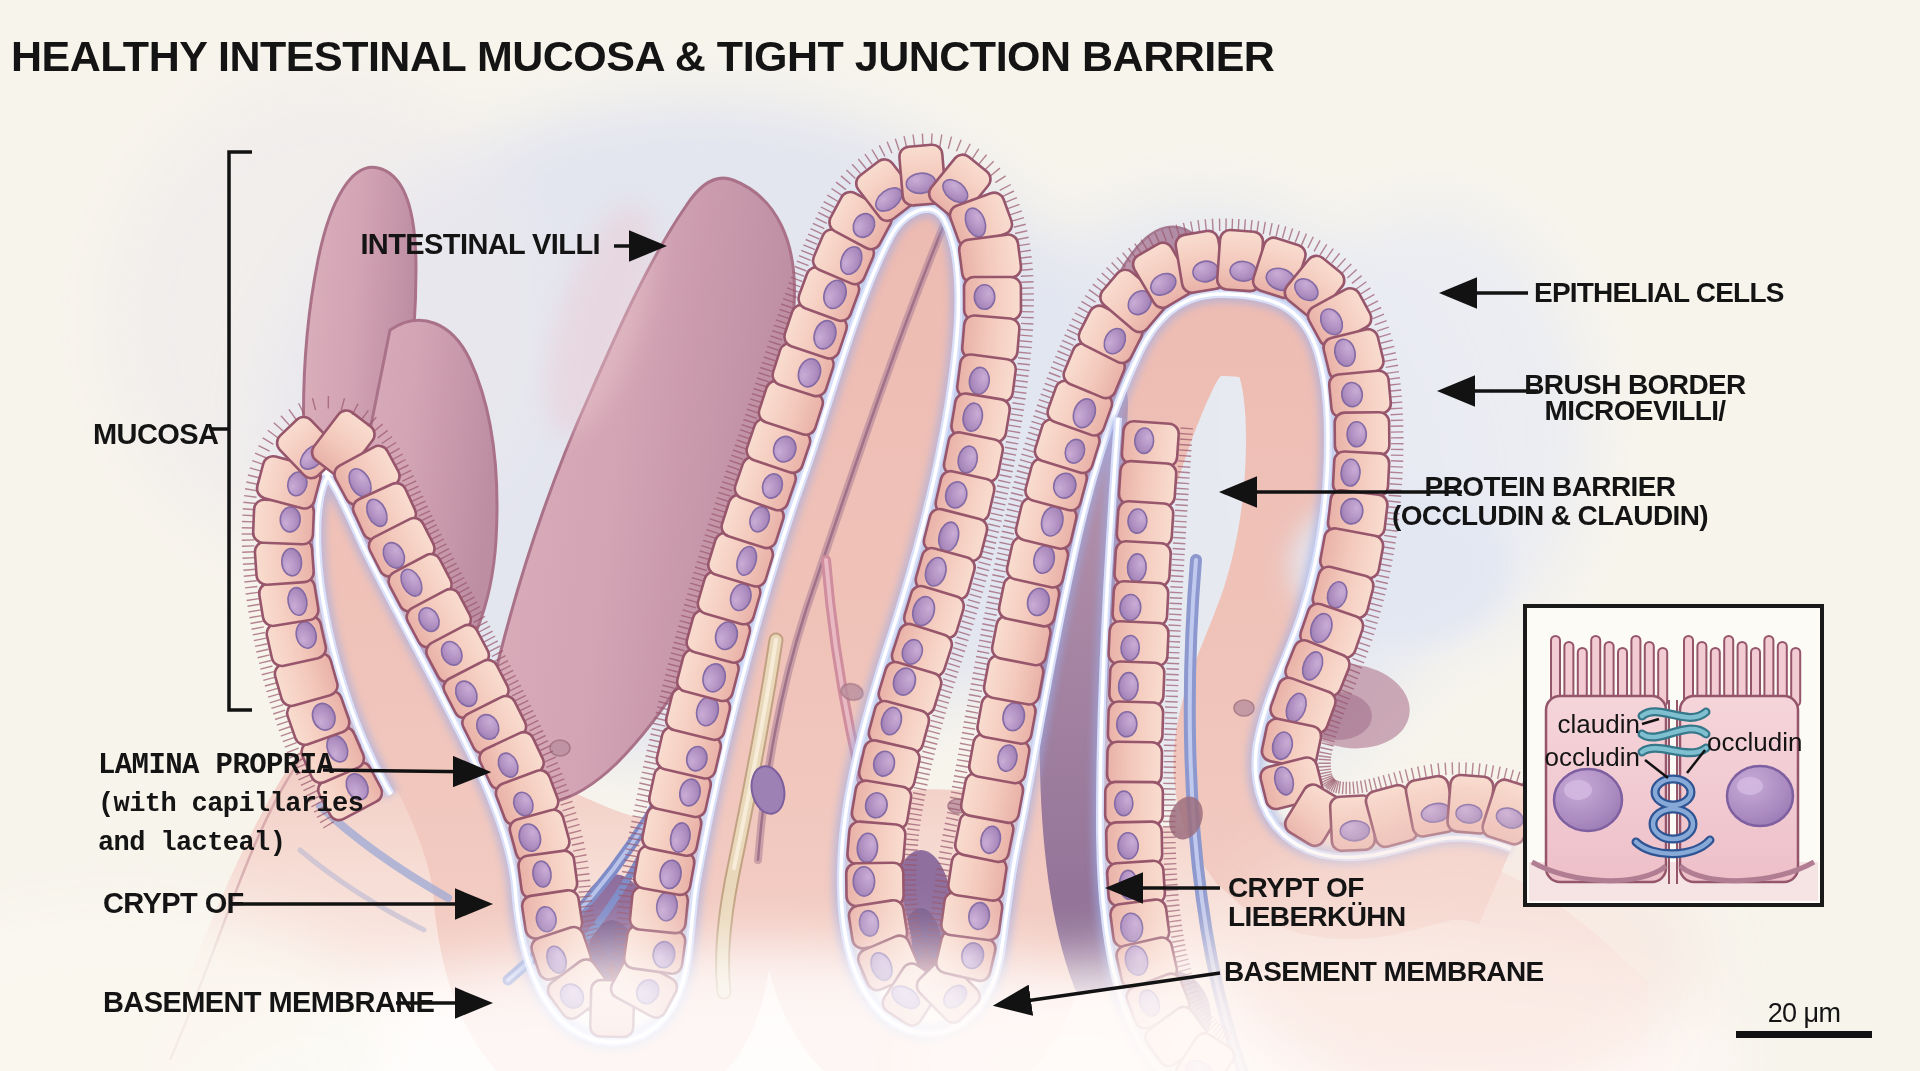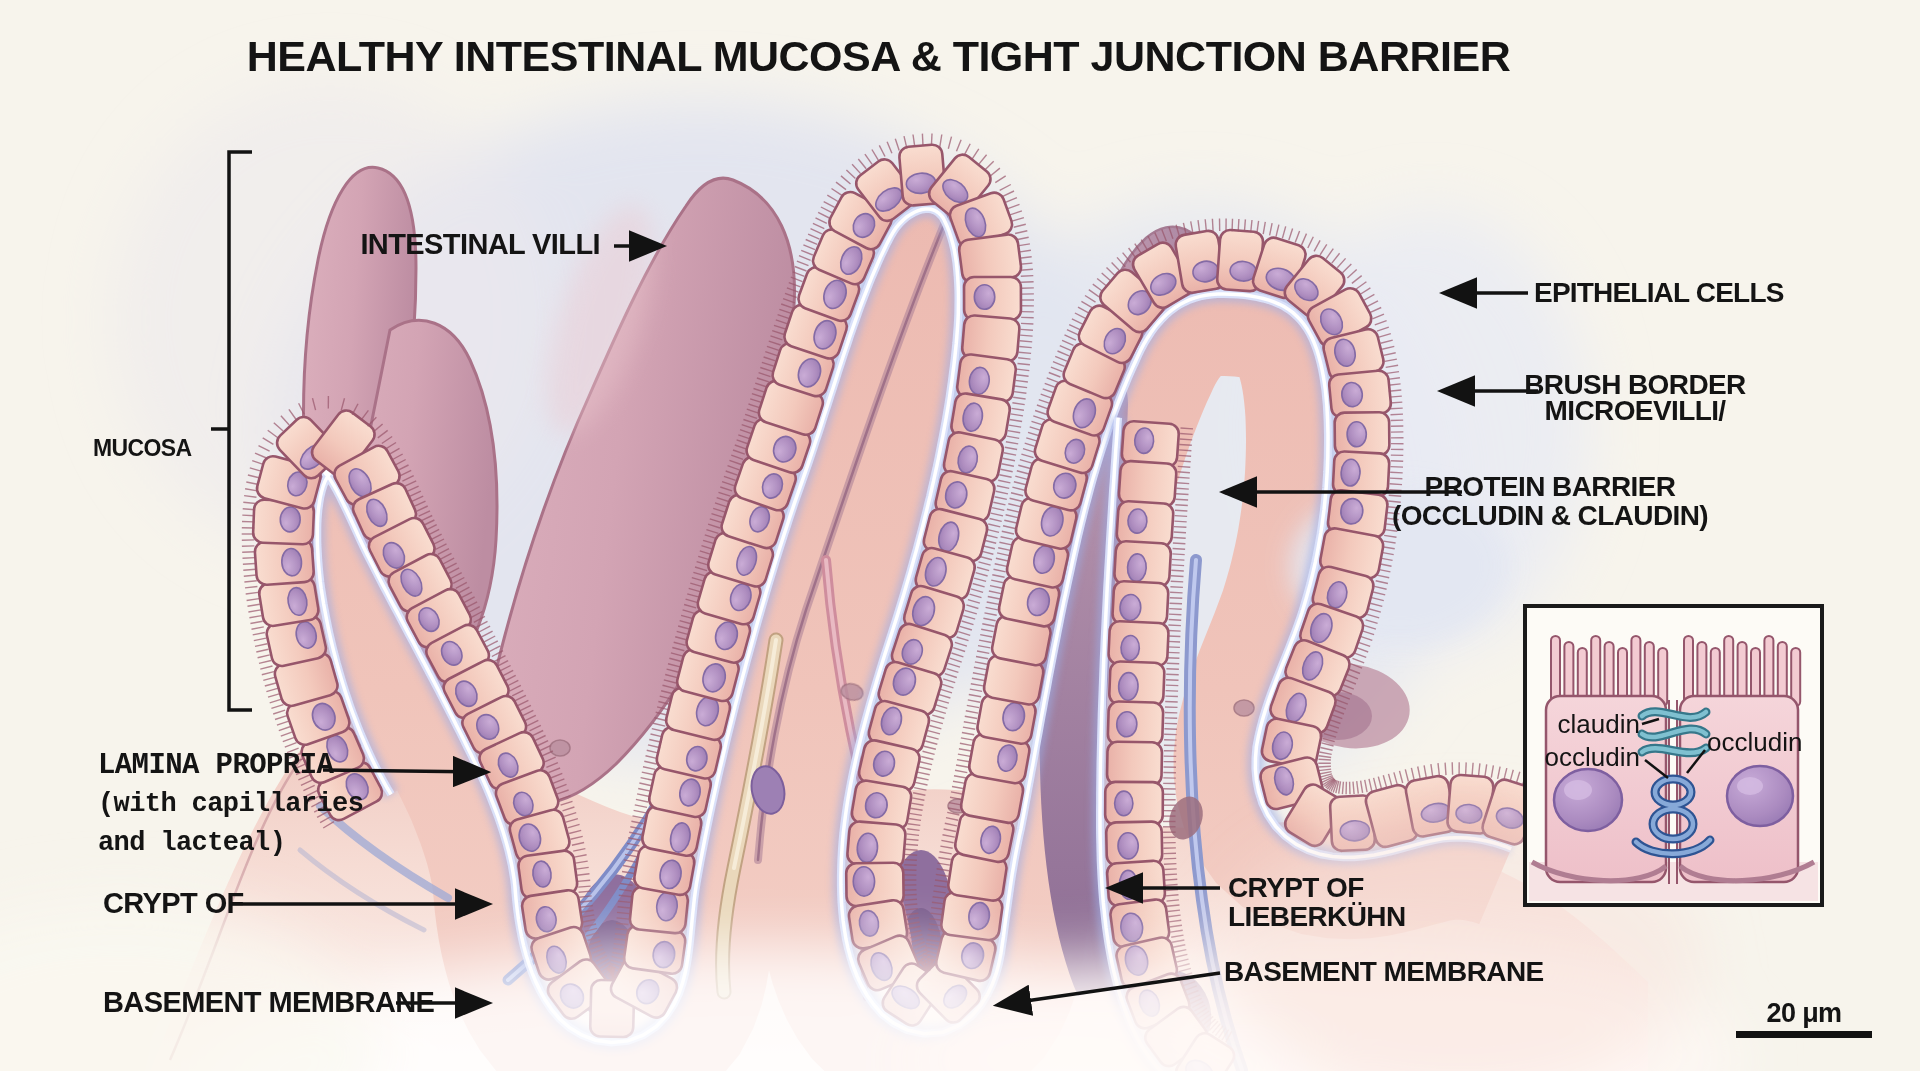--- a/index.html
+++ b/index.html
@@ -1,36 +1,36 @@
 <!DOCTYPE html>
 <html><head>
 <meta charset="utf-8">
 <style>
   html,body{margin:0;padding:0;background:#d8d8d8;}
   #stage{position:relative;width:1920px;height:1071px;overflow:hidden;background:#f7f4ec;
          font-family:"Liberation Sans",sans-serif;color:#161616;}
   #art{position:absolute;left:0;top:0;}
   .lbl{position:absolute;font-weight:700;letter-spacing:-0.6px;line-height:1.05;color:#141414;white-space:nowrap;}
-  #title{left:0;top:34px;width:1757px;text-align:center;font-size:43px;letter-spacing:-0.5px;}
+  #title{left:11px;top:34px;width:1757px;font-size:43px;letter-spacing:-0.5px;}
   #lb-villi{left:300px;top:229px;width:300px;text-align:right;font-size:29px;}
-  #lb-mucosa{left:93px;top:436px;font-size:23px;}
+  #lb-mucosa{left:93px;top:419px;font-size:29px;}
   #lb-lamina{left:98px;top:751px;font-size:29px;font-family:Liberation Mono, monospace;}
   #lb-lamina .sub{font-size:27px;margin-top:8px;line-height:31px;}
   #lb-cryptof{left:103px;top:888px;font-size:29px;}
   #lb-bm-left{left:103px;top:987px;font-size:29px;}
   #lb-epith{left:1534px;top:278px;font-size:28px;letter-spacing:-0.8px;}
   #lb-micro{left:1449px;top:372px;width:372px;text-align:center;font-size:28px;line-height:26px;}
   #lb-tj{left:1360px;top:472px;width:380px;text-align:center;font-size:28px;line-height:29px;}
   #lb-lieb{left:1228px;top:873px;font-size:28px;line-height:29px;white-space:normal;width:260px;}
   #lb-bm-right{left:1224px;top:957px;font-size:28px;}
   #lb-claudin{left:1490px;top:711px;width:150px;text-align:right;font-size:26px;font-weight:400;letter-spacing:0;}
   #lb-occl-l{left:1462px;top:744px;width:178px;text-align:right;font-size:26px;font-weight:400;letter-spacing:0;}
   #lb-occl-r{left:1707px;top:729px;font-size:26px;font-weight:400;letter-spacing:0;}
   #lb-tjdetail{left:1527px;top:914px;font-size:29px;}
-  #lb-scale{left:1736px;top:999px;width:136px;text-align:center;font-size:27px;font-weight:700;}
+  #lb-scale{left:1736px;top:999px;width:136px;text-align:center;font-size:27px;font-weight:400;}
 </style>
 </head>
 <body>
 
 <div id="stage">
 
   <svg id="art" width="1920" height="1071" viewBox="0 0 1920 1071">
     <defs>
       <linearGradient id="cellGrad" x1="0" y1="0" x2="0" y2="1">
         <stop offset="0" stop-color="#f9ddd0"></stop>

